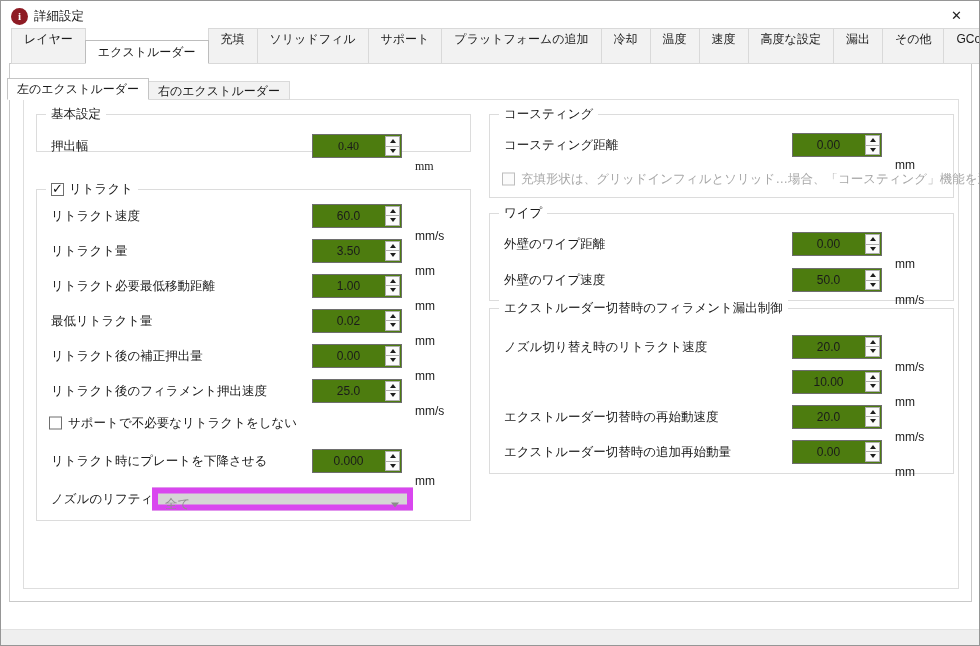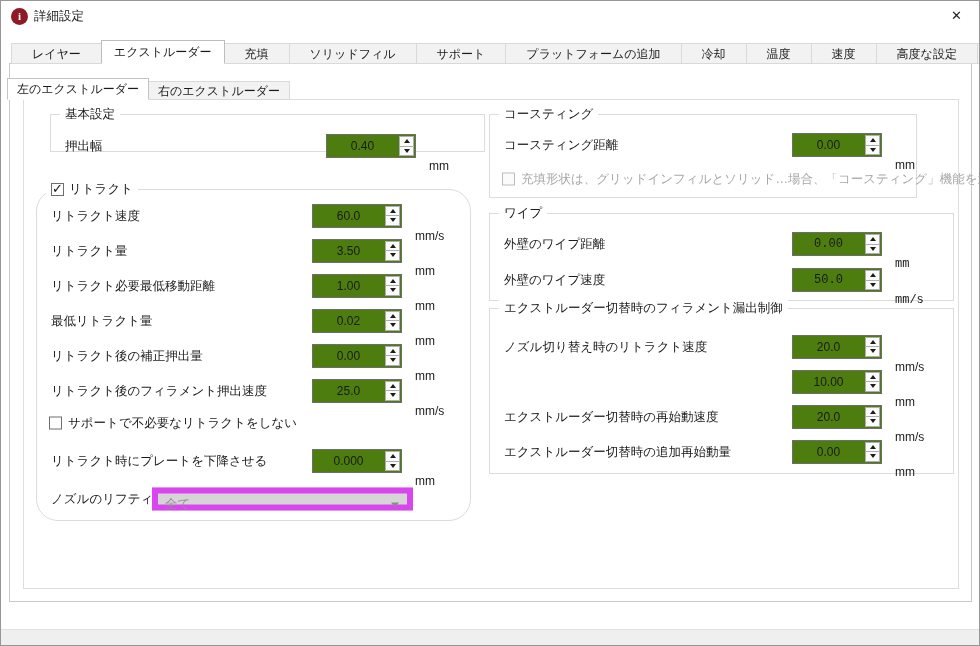--- a/index.html
+++ b/index.html
@@ -12,49 +12,49 @@
   
   .titlebar { position:absolute; left:0; top:0; right:0; height:31px; background:#ffffff; }
   .app-icon { position:absolute; left:10px; top:7px; width:17px; height:17px; border-radius:50%;
     background:#8e1b24; color:#ffffff; font:bold 11px "Liberation Serif","DejaVu Serif",serif;
     text-align:center; line-height:17px; }
   .win-title { position:absolute; left:33px; top:0; height:31px; line-height:31px; font-size:12.5px; }
   .close-btn { position:absolute; right:0; top:0; width:45px; height:30px; text-align:center;
     line-height:30px; font-size:13px; color:#222; cursor:default; }
   
   .tabbar { position:absolute; left:10px; top:40px; height:23px; display:flex; align-items:flex-end; z-index:3; }
-  .tab { height:21px; line-height:20px; padding:0 20px; font-size:12px; background:#f2f2f2;
+  .tab { height:36px; line-height:20px; padding:0 12px; font-size:12px; background:#f2f2f2;
     border:1px solid #d9d9d9; margin-left:-1px; white-space:nowrap; }
   .tab:first-child { margin-left:0; }
   .tab.active { height:24px; line-height:23px; background:#ffffff; border-color:#bdbdbd;
     border-bottom:1px solid #ffffff; position:relative; z-index:4; padding:0 12px; }
   .main-panel { position:absolute; left:8px; top:62px; width:963px; height:539px;
     background:#ffffff; border:1px solid #c9c9c9; z-index:1; }
   
   .sub-tabbar { position:absolute; left:6px; top:78px; height:21px; display:flex; align-items:flex-end; z-index:3; }
   .sub-tab { height:19px; line-height:18px; padding:0 9px; font-size:12px; background:#f2f2f2;
     border:1px solid #d9d9d9; margin-left:-1px; white-space:nowrap; }
   .sub-tab:first-child { margin-left:0; }
   .sub-tab.active { height:22px; line-height:21px; background:#ffffff; border-color:#c4c4c4;
     border-bottom:1px solid #ffffff; z-index:4; position:relative; }
   .sub-panel { position:absolute; left:22px; top:98px; width:936px; height:490px;
     background:#ffffff; border:1px solid #dedede; z-index:2; }
   
   .group { position:absolute; border:1px solid #dcdcdc; background:#ffffff; z-index:3; }
   .legend { position:absolute; top:-9px; left:9px; background:#ffffff; padding:0 5px;
     font-size:12.5px; display:flex; align-items:center; gap:5px; white-space:nowrap; }
-  .g-basic    { left:49px;  top:113px; width:435px; height:38px;  }
-  .g-retract  { left:35px;  top:188px; width:435px; height:332px;border-radius:22px; }
-  .g-coasting { left:488px; top:113px; width:428px; height:84px;  }
+  .g-basic    { left:35px;  top:113px; width:435px; height:38px;font-family:Liberation Serif, serif;  }
+  .g-retract  { left:35px;  top:188px; width:435px; height:332px; }
+  .g-coasting { left:488px; top:113px; width:465px; height:84px;  }
   .g-wipe     { left:488px; top:212px; width:465px; height:88px;  }
   .g-ooze     { left:488px; top:307px; width:465px; height:166px; }
   .body-basic    { padding-top:8px; }
   .body-retract  { padding-top:8px; }
   .body-coasting { padding-top:8px; }
-  .body-wipe     { padding-top:12px;font-family:Liberation Mono, monospace; }
+  .body-wipe     { padding-top:12px; }
   .body-ooze     { padding-top:20px; }
   
   .row { position:relative; height:35px; }
   .row-tall  { height:46px; }
   .row-check { height:30px; }
   .row-lift  { height:30px; }
   .row-cb-sm { height:24px; }
   .lbl { position:absolute; left:14px; top:50%; transform:translateY(-50%); font-size:12.5px; white-space:nowrap; }
   .unit { position:absolute; top:50%; transform:translateY(-50%); font-size:12px;margin-top:20px; }
   .g-left  .spinbox { left:275px; } .g-left  .unit { left:378px; }

